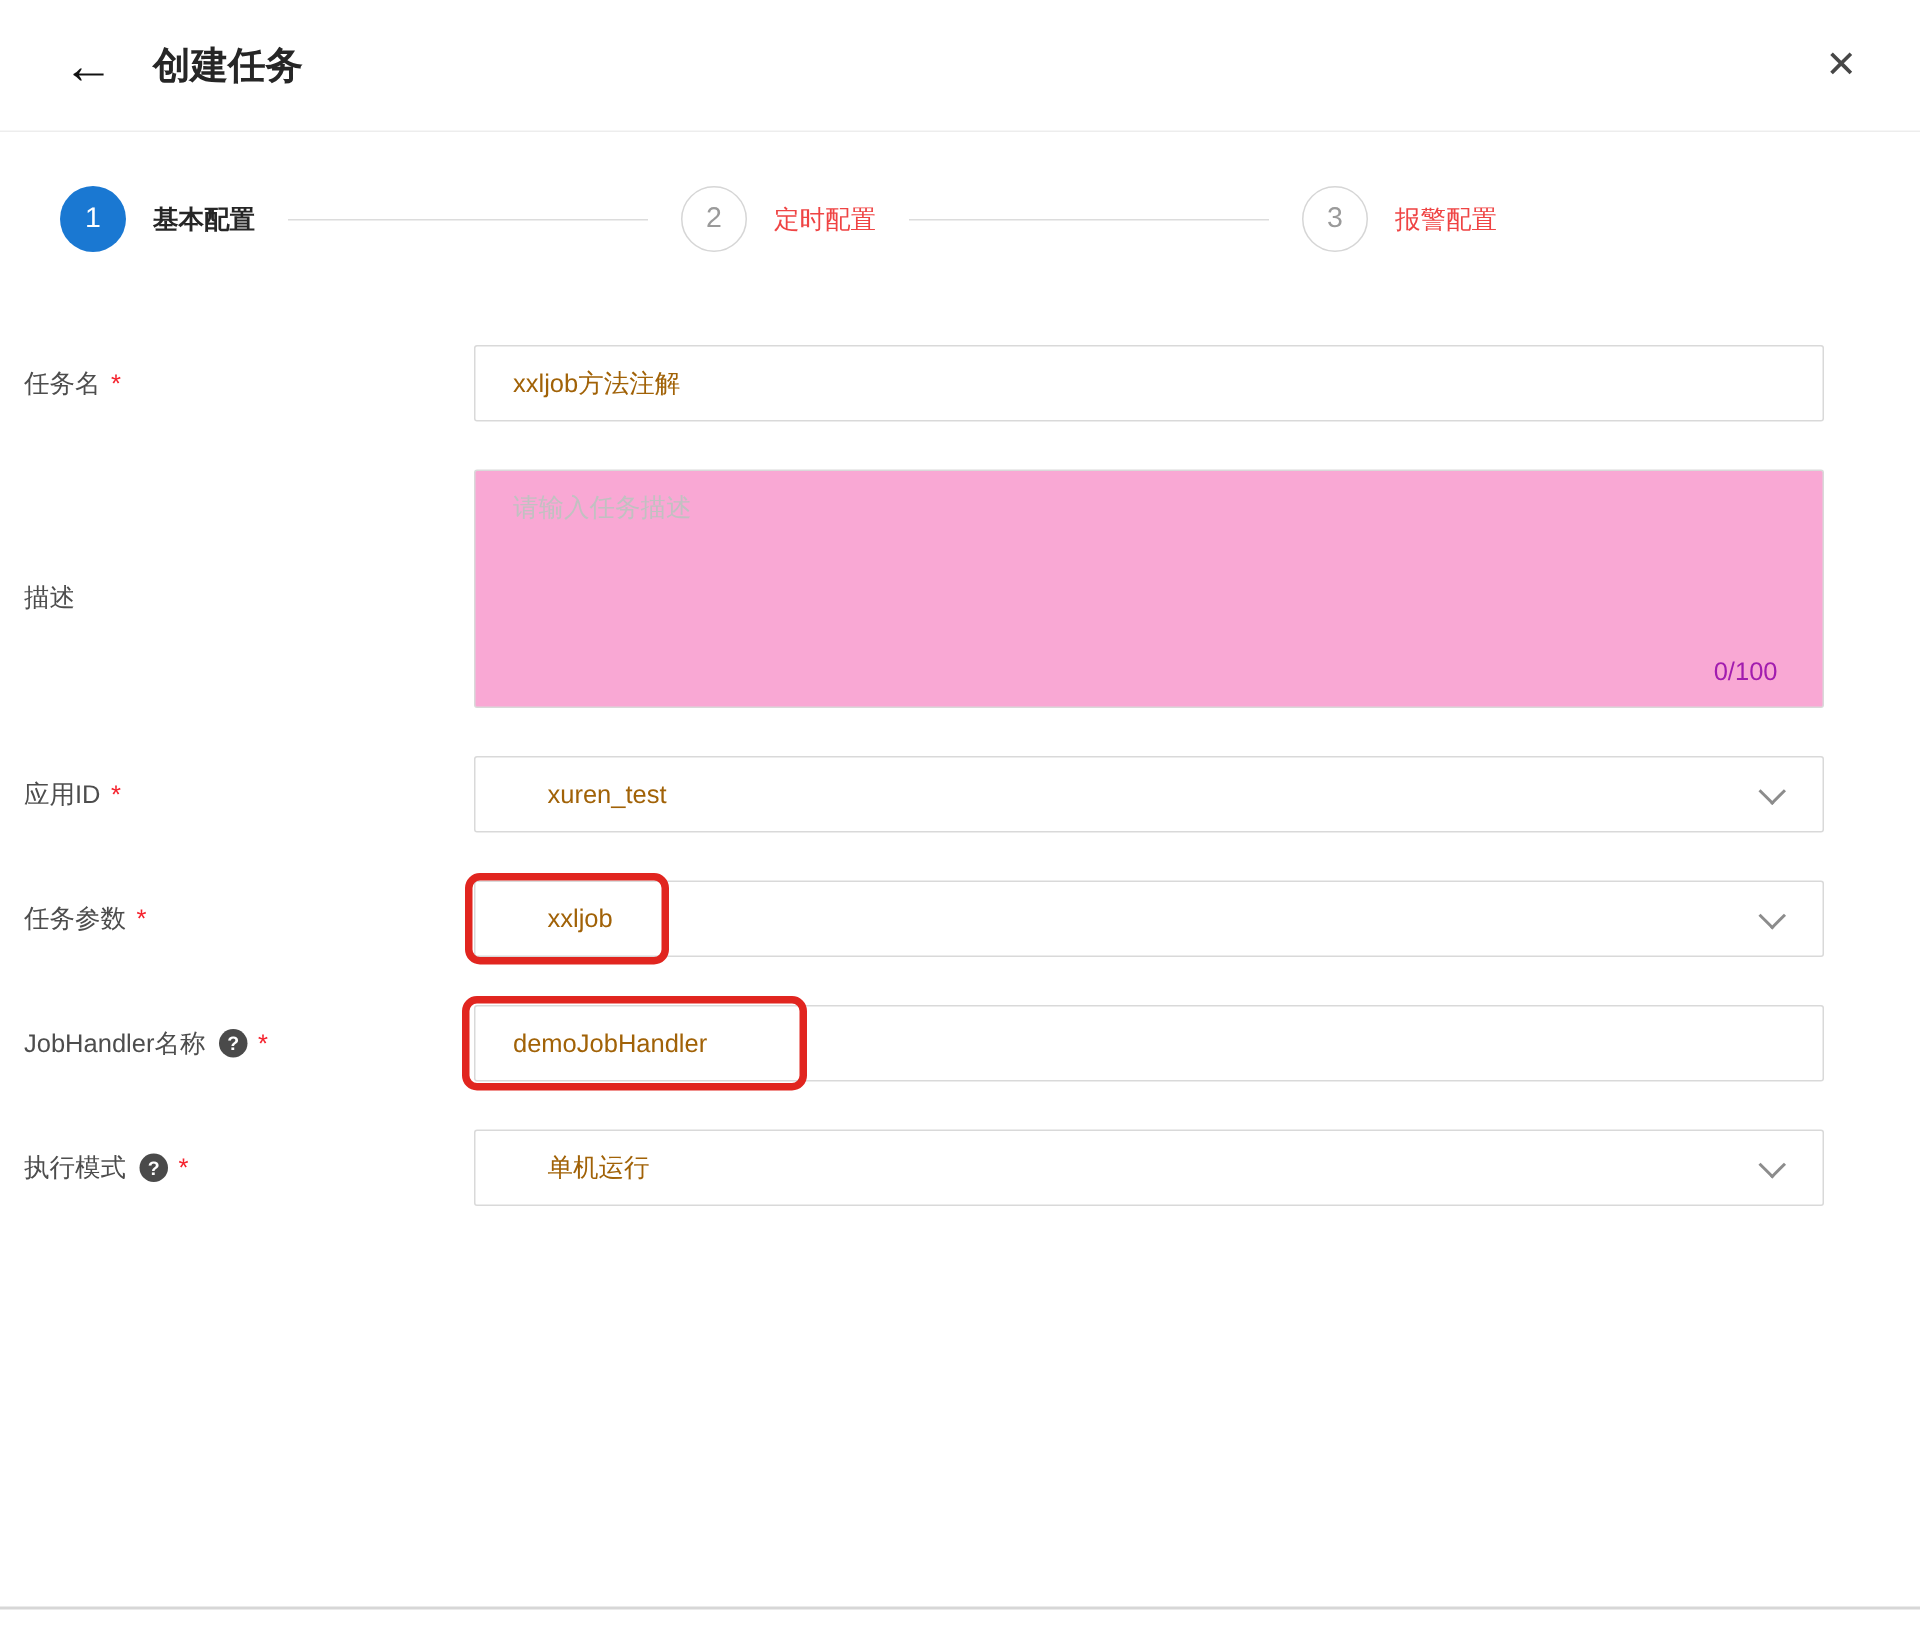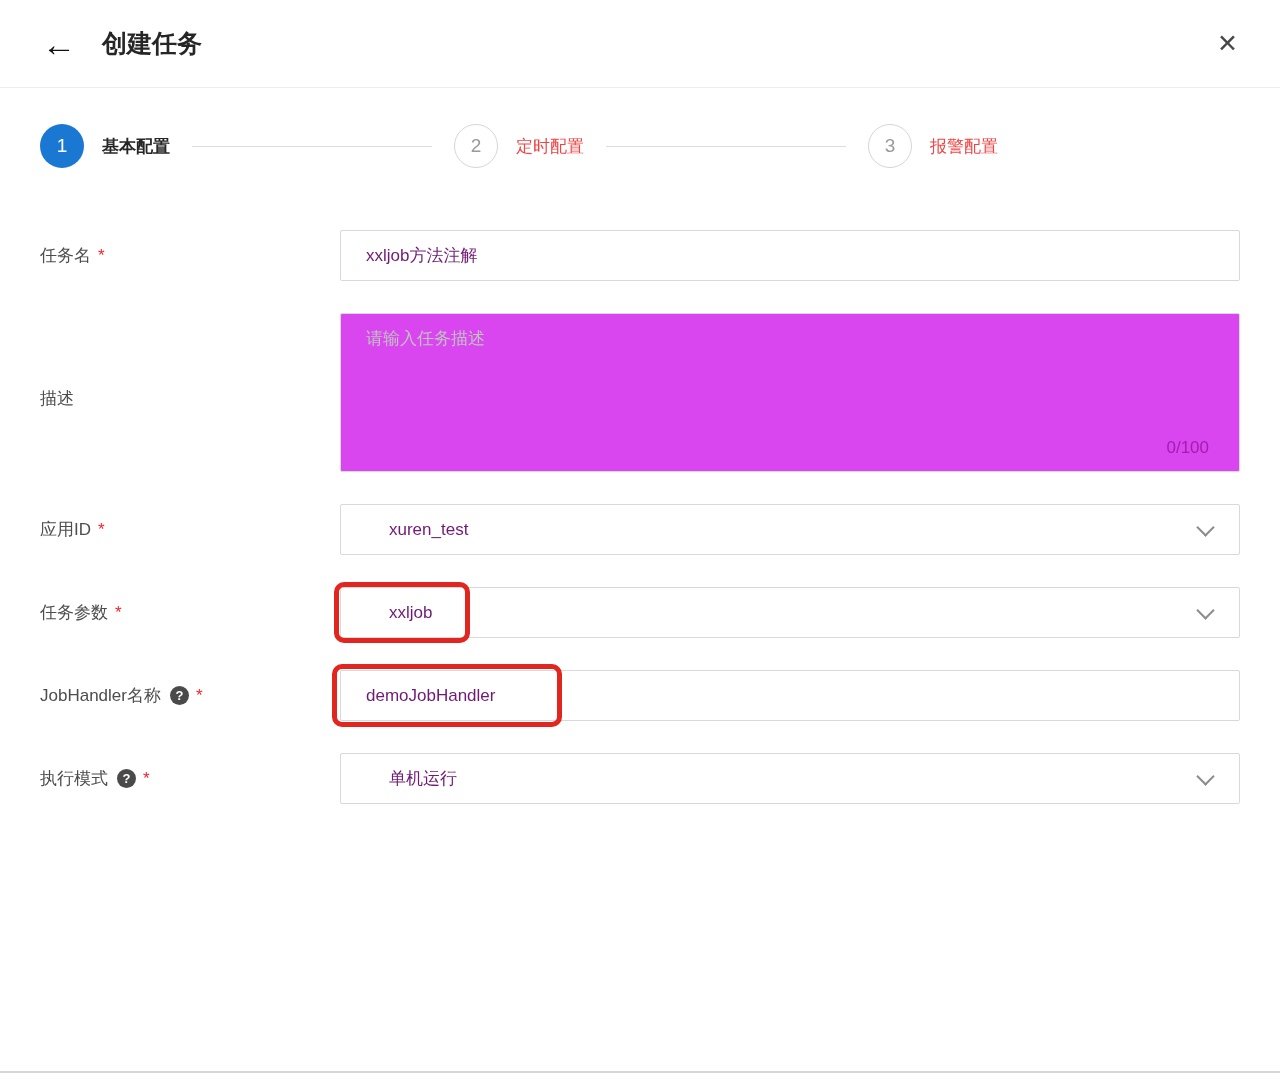--- a/index.html
+++ b/index.html
@@ -79,21 +79,21 @@
   .step.active .step-label { color: #262626; font-weight: 700; }
   .step.inactive .step-label { color: #ef4444; font-weight: 500; }
   .step-connector {
     flex: 1;
     height: 1px;
     background: #dcdcdc;
     margin: 0 22px;
   }
 
   
-  .form { margin: 56px 40px 0 40px; }
+  .form { margin: 56px 40px 0 16px; }
   .form-row {
     display: flex;
     align-items: center;
     margin-bottom: 32px;
   }
   .form-row.top-align { align-items: center; }
   .label-col {
     width: 300px;
     flex: none;
     display: flex;
@@ -126,21 +126,21 @@
     width: 900px;
     position: relative;
   }
   .text-input, .select-box {
     width: 100%;
     height: 51px;
     border: 1px solid #d9d9d9;
     border-radius: 2px;
     background: #fff;
     font-size: 17px;
-    color: #701a75;
+    color: #a16207;
     padding: 0 25px;
     display: flex;
     align-items: center;
     font-family: "Liberation Sans", "DejaVu Sans", sans-serif;
     outline: none;
   }
   input.text-input { display: block; line-height: 49px; }
   .select-box { cursor: pointer; justify-content: flex-start; padding-left: 48px; }
   .chevron-down {
     position: absolute;
@@ -149,21 +149,21 @@
     width: 13px; height: 13px;
     border-right: 2px solid #8c8c8c;
     border-bottom: 2px solid #8c8c8c;
     transform: rotate(45deg);
     pointer-events: none;
   }
   .textarea-box {
     width: 100%;
     border: 1px solid #d9d9d9;
     border-radius: 2px;
-    background: #d946ef;
+    background: #f9a8d4;
     font-size: 17px;
     color: #2b2b2b;
     padding: 13px 25px;
     font-family: "Liberation Sans", "DejaVu Sans", sans-serif;
     resize: none;
     outline: none;
     display: block;
   }
   .textarea-box::placeholder { color: #c1c1c1; }
   #desc-textarea { height: 159px; }

